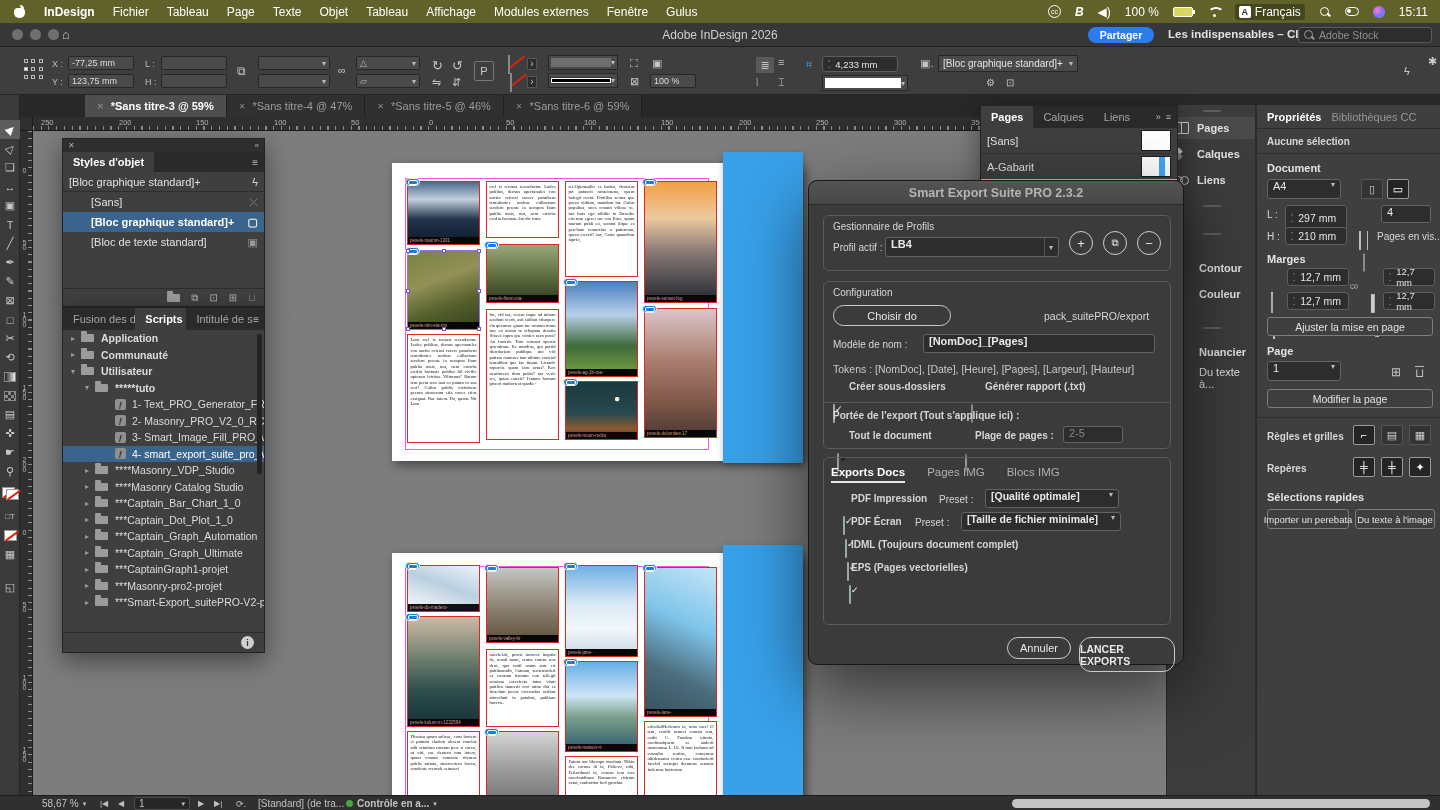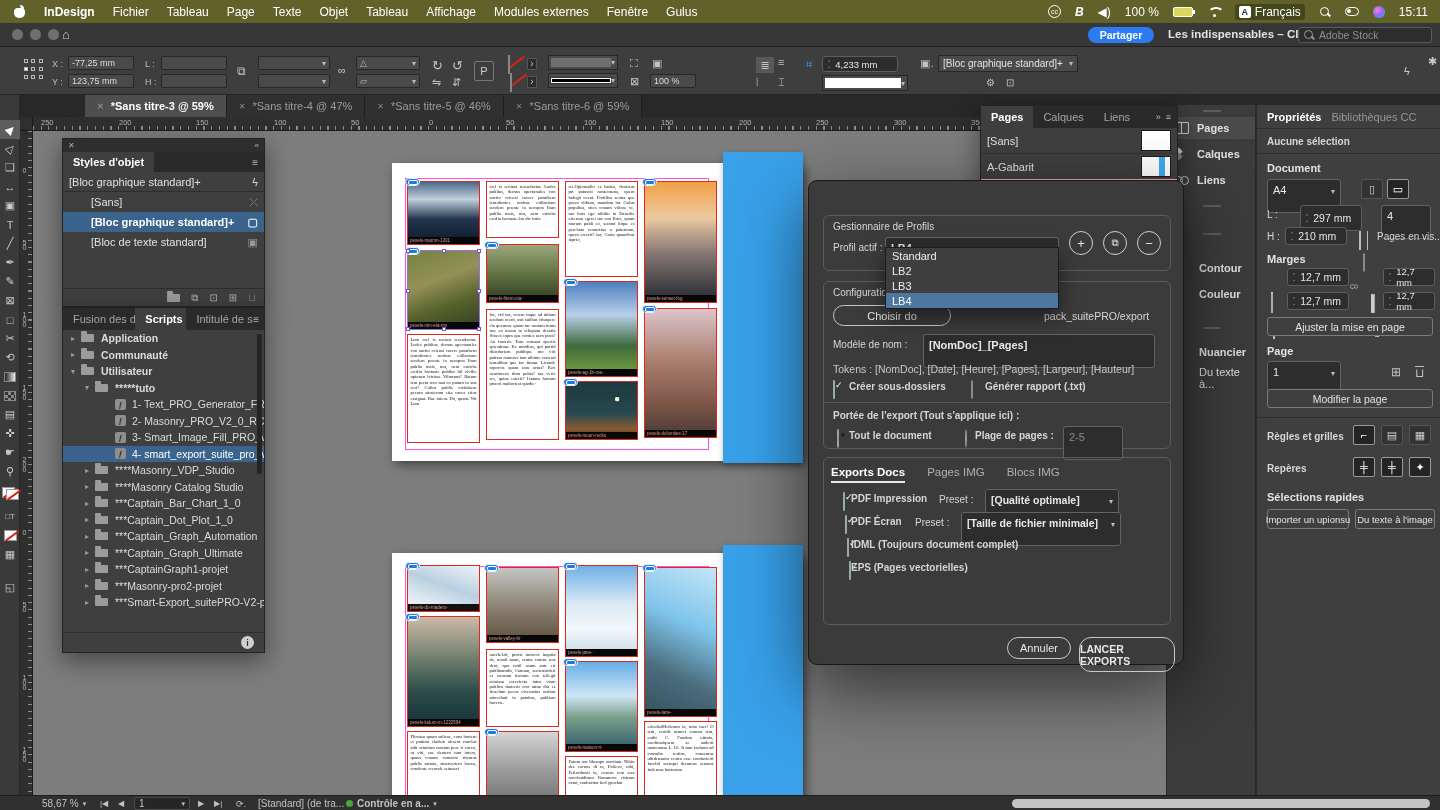--- a/index.html
+++ b/index.html
@@ -1,21 +1,21 @@
 <!DOCTYPE html>
 <html><head>
 <meta charset="utf-8">
 <style>
 *{box-sizing:border-box;margin:0;padding:0}
 html,body{width:1440px;height:810px;overflow:hidden}
 body{font-family:"Liberation Sans",sans-serif;background:#7d7d7d;position:relative;color:#ddd}
 .a{position:absolute}
 .ico{color:#c3c3c3;font-size:10px;line-height:1;display:flex;align-items:center;justify-content:center}
 .fld{background:#4a4a4a;border:1px solid #272727;color:#ddd;font-size:9px;display:flex;align-items:center;padding:0 3px;border-radius:2px}
-.dsel{background:#2d2d2d;border:1px solid #636363;color:#e8e8e8;font-size:11px;display:flex;align-items:flex-end;padding:16px 5px;border-radius:3px}
+.dsel{background:#2d2d2d;border:1px solid #636363;color:#e8e8e8;font-size:11px;display:flex;align-items:flex-start;padding:0 5px;border-radius:3px}
 .chv{margin-left:auto;color:#bbb;font-size:8px}
 .pill{border:1.5px solid #c9c9c9;border-radius:12px;color:#e9e9e9;font-size:11px;display:flex;align-items:center;justify-content:center;background:transparent}
 .sbox{border:1px solid #5c5c5c;border-radius:6px;position:absolute}
 .cb{width:11px;height:11px;border:1px solid #8a8a8a;border-radius:2px;background:#2e2e2e;position:relative;flex:none}
 .cb.on{background:#7e8a95;border-color:#9aa}
 .cb.on::after{content:"✓";color:#fff;font-size:9px;position:absolute;left:1px;top:-1px}
 .rd{width:11px;height:11px;border:1px solid #999;border-radius:50%;background:#2e2e2e;position:relative;flex:none}
 .rd.on{background:#e8e8e8}
 .rd.on::after{content:"";position:absolute;left:3px;top:3px;width:4px;height:4px;border-radius:50%;background:#222}
 .hr{position:absolute;height:1px;background:#585858}
@@ -179,20 +179,21 @@
   <span class="mbi ccen"></span>
   <span class="mbi siri"></span>
   <span class="mbi" style="margin-right:12px">15:11</span>
 </div>
 
 <div id="titlebar" class="a">
   <span class="tl" style="left:12px"></span>
   <span class="tl" style="left:30px"></span>
   <span class="tl" style="left:48px"></span>
   <span class="home">⌂</span>
+  <div id="apptitle">Adobe InDesign 2026</div>
   <div id="share">Partager</div>
   <div id="ws">
       <span>Les indispensables – Classique</span>
       <span style="font-size:8px;color:#bbb">▾</span>
     </div>
   <div id="stock">
       <span class="mag"></span>
       <span>Adobe Stock</span>
     </div>
 </div>
@@ -668,21 +669,21 @@
   <div class="lab a" style="left:10px;top:31px;font-weight:bold">Aucune sélection</div>
   <div class="hr" style="left:0;top:48px;width:184px;background:#2e2e2e"></div>
   <div class="h3 a" style="left:10px;top:57px;font-weight:bold">Document</div>
   <div class="dsel a" style="left:10px;top:74px;width:74px;height:20px">
       <span>A4</span>
       <span class="chv">▾</span>
     </div>
   <span class="ibtn a" style="left:104px;top:74px">▯</span>
   <span class="ibtn on a" style="left:130px;top:74px">▭</span>
   <span class="lab a" style="left:10px;top:104px">L :</span>
-  <div class="step a" style="left:43px;top:100px;width:62px;height:26px">
+  <div class="step a" style="left:28px;top:100px;width:62px;height:26px">
       <span>297 mm</span>
     </div>
   <span class="bk a" style="left:102px;top:103px"></span>
   <div class="dsel a" style="left:124px;top:100px;width:50px;height:18px">
       <span>4</span>
     </div>
   <span class="lab a" style="left:10px;top:126px">H :</span>
   <div class="step a" style="left:28px;top:122px;width:62px;height:18px">
       <span>210 mm</span>
     </div>
@@ -718,25 +719,28 @@
   <div class="hr" style="left:0;top:312px;width:184px;background:#2e2e2e"></div>
   <span class="lab a" style="left:10px;top:326px;font-weight:bold">Règles et grilles</span>
   <span class="ibtn on a" style="left:96px;top:320px">⌐</span>
   <span class="ibtn a" style="left:124px;top:320px">▤</span>
   <span class="ibtn a" style="left:152px;top:320px">▦</span>
   <span class="lab a" style="left:10px;top:358px;font-weight:bold">Repères</span>
   <span class="ibtn on a" style="left:96px;top:352px">╪</span>
   <span class="ibtn on a" style="left:124px;top:352px">╪</span>
   <span class="ibtn on a" style="left:152px;top:352px">✦</span>
   <div class="h3 a" style="left:10px;top:386px;font-weight:bold">Sélections rapides</div>
-  <div class="btn a" style="left:10px;top:404px;width:82px;height:20px;font-size:9.5px">Importer un upionsu</div>
+  <div class="btn a" style="left:10px;top:404px;width:82px;height:20px;font-size:9.5px">Importer un perebata</div>
   <div class="btn a" style="left:98px;top:404px;width:80px;height:20px;font-size:9.5px">Du texte à l'image</div>
 </div>
 
 <div id="dialog" class="a">
+  <div class="tb">
+      <span>Smart Export Suite PRO 2.3.2</span>
+    </div>
 
   <div class="sbox" style="left:14px;top:34px;width:348px;height:56px"></div>
   <span class="lab a" style="left:24px;top:40px">Gestionnaire de Profils</span>
   <span class="lab a" style="left:24px;top:61px">Profil actif :</span>
   <div class="dsel a" style="left:76px;top:56px;width:174px;height:20px">
       <span style="font-weight:bold">LB4</span>
       <span class="chv" style="border-left:1px solid #555;padding-left:4px;height:100%;display:flex;align-items:center">▾</span>
     </div>
   <span class="circ" style="left:260px;top:50px">+</span>
   <span class="circ" style="left:294px;top:50px;font-size:10px">⧉</span>
@@ -792,26 +796,20 @@
   <span class="cb on a" style="left:26px;top:381px"></span>
   <span class="lab a" style="left:42px;top:381px;font-weight:bold">EPS (Pages vectorielles)</span>
 
   <div class="pill a" style="left:198px;top:456px;width:64px;height:22px">
       <span>Annuler</span>
     </div>
   <div class="pill a" style="left:270px;top:456px;width:96px;height:35px;font-weight:bold;font-size:10.5px">
       <span>LANCER EXPORTS</span>
     </div>
 
-  <div id="popup">
-    <div class="it">Standard</div>
-    <div class="it">LB2</div>
-    <div class="it">LB3</div>
-    <div class="it sel">LB4</div>
-  </div>
 </div>
 
 <div id="status" class="a">
   <div class="seg" style="left:42px">
       <span>58,67 %</span>
       <span style="font-size:7px">▾</span>
     </div>
   <div class="seg" style="left:100px">
       <span style="font-size:8px">|◀</span>
     </div>

